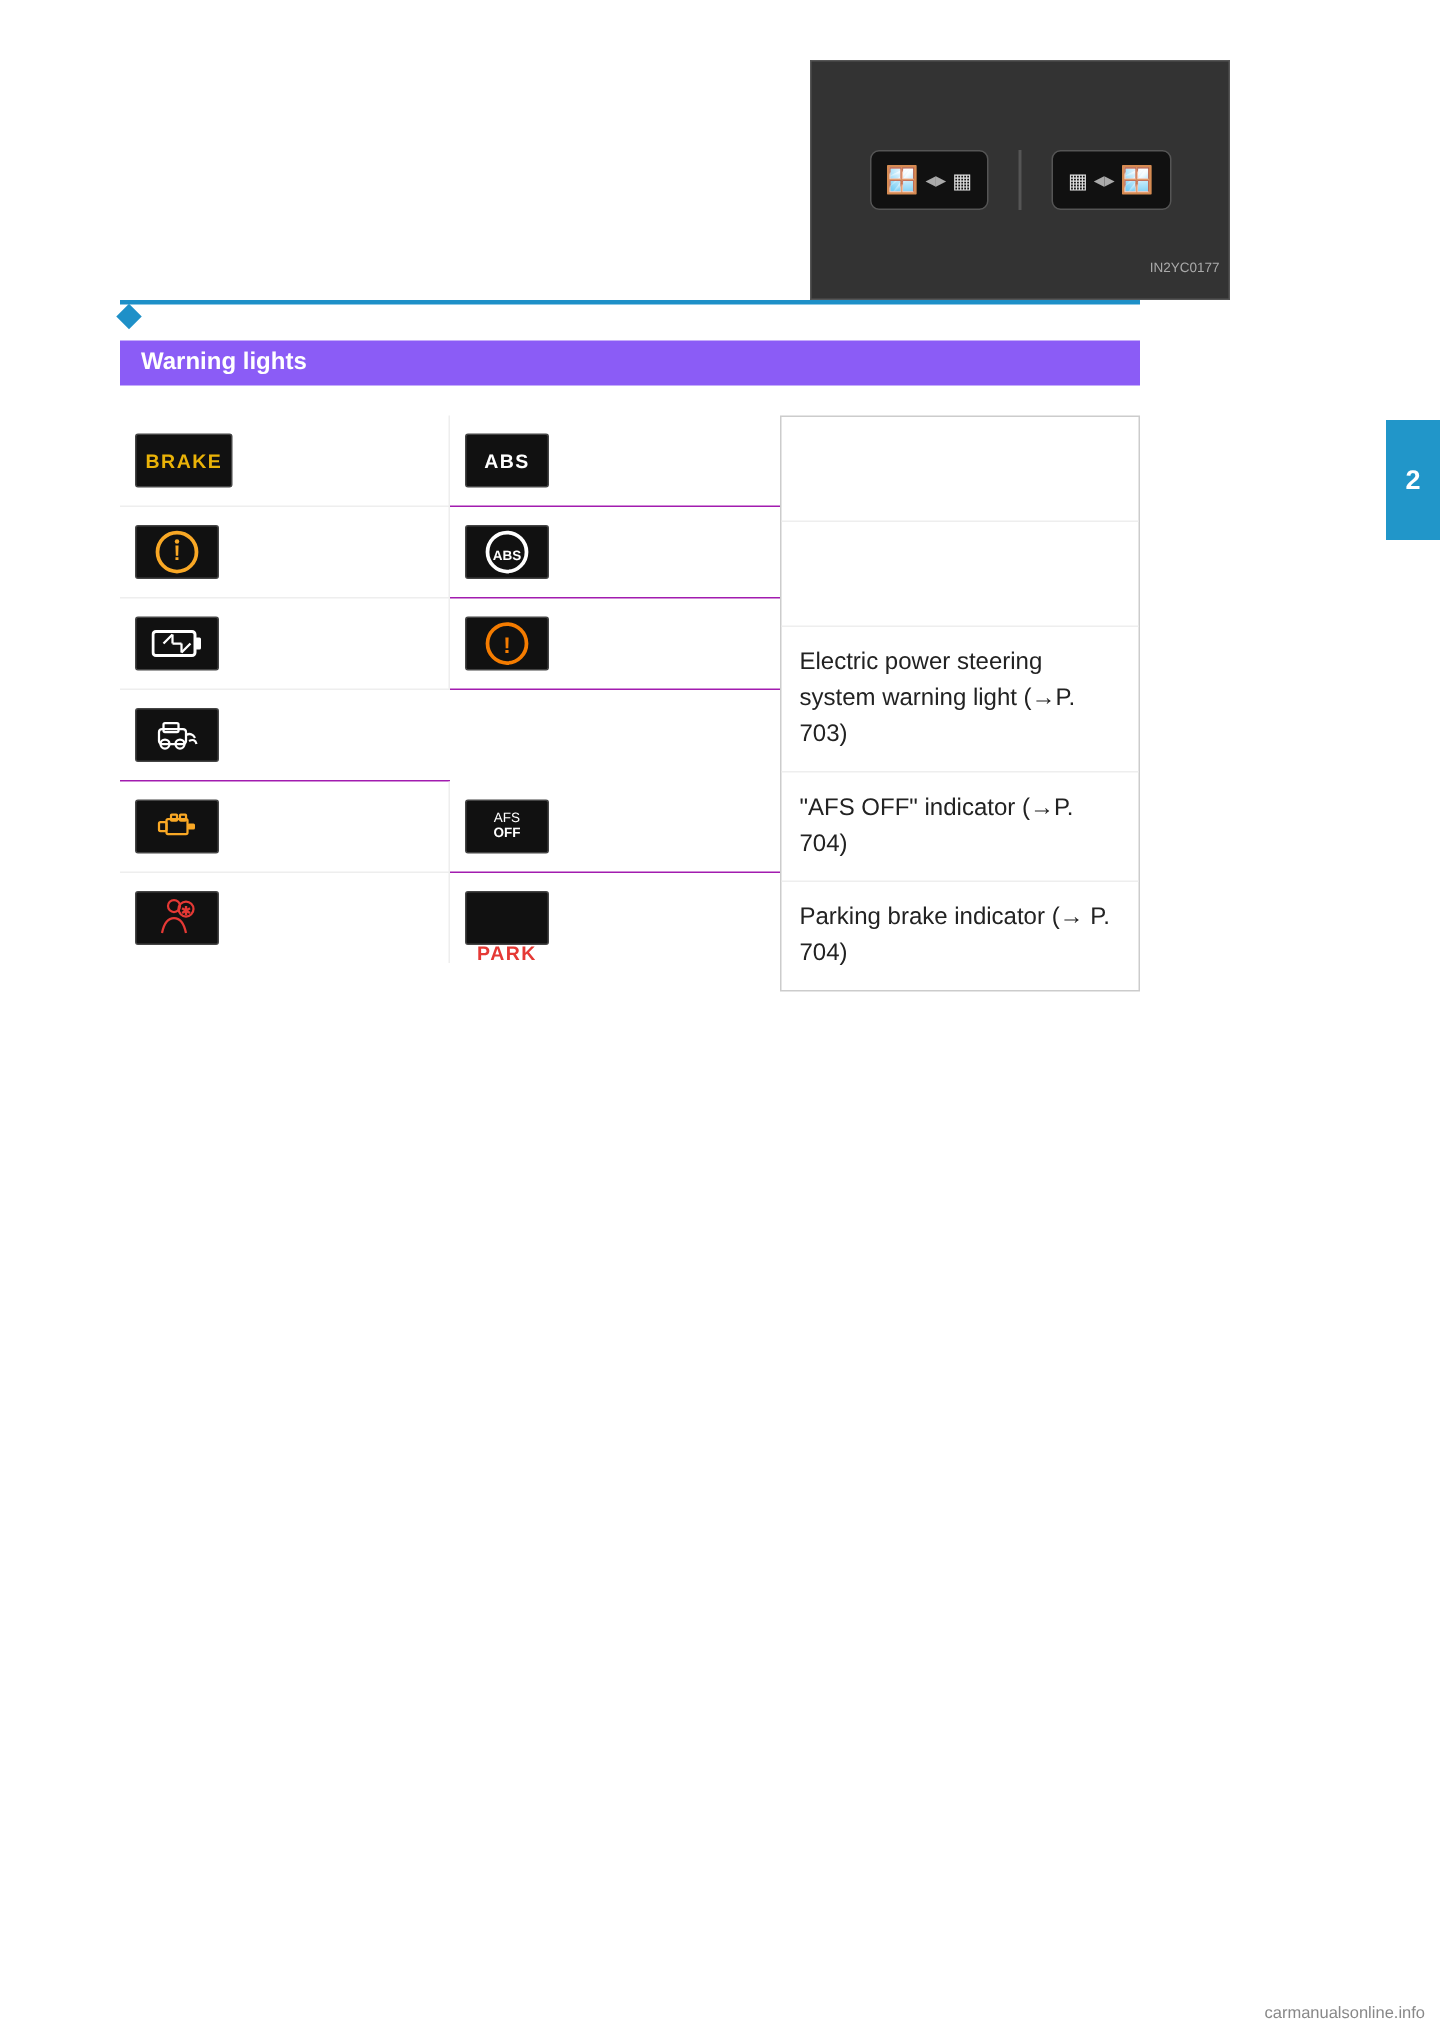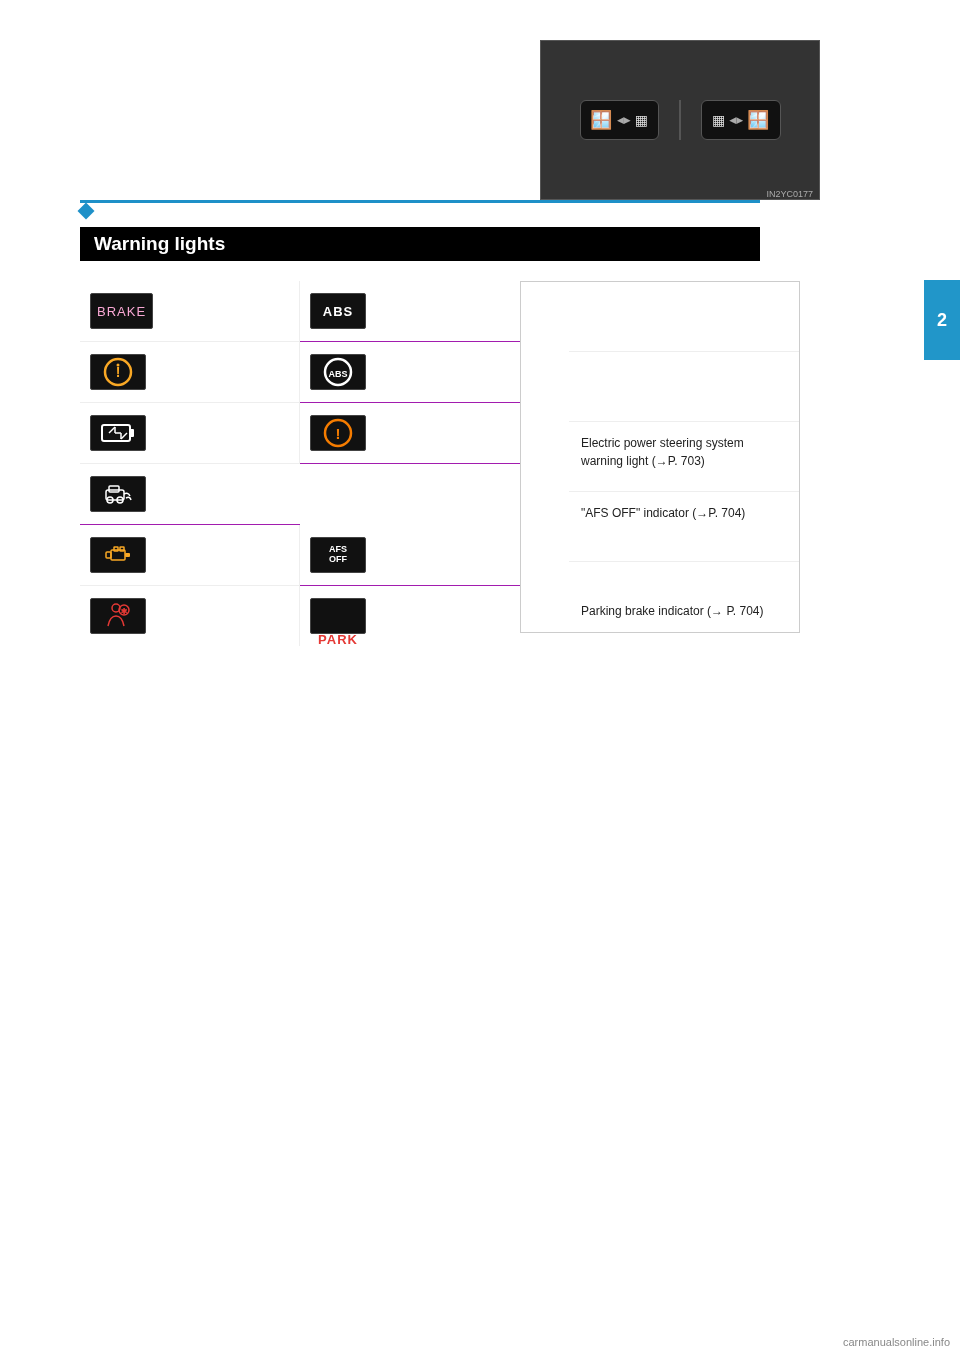--- a/index.html
+++ b/index.html
@@ -70,32 +70,32 @@
       display: flex;
       align-items: center;
       gap: 4px;
       color: #ddd;
       font-size: 11px;
       border: 1px solid #555;
     }
 
     .mirror-image-id {
       position: absolute;
-      bottom: 0;
+      bottom: 16px;
       right: 6px;
       color: #aaa;
       font-size: 9px;
     }
 
     
     .warning-lights-header {
-      background: #000000;
+      background: #8b5cf6;
       color: white;
       padding: 6px 14px;
-      font-size: 19px;
+      font-size: 16px;
       font-weight: bold;
       margin: 10px 0 20px 0;
       width: 680px;
     }
 
     .top-header-line {
       width: 680px;
       height: 3px;
       background: #1e90c8;
       margin-bottom: 2px;
@@ -147,26 +147,25 @@
       display: flex;
       gap: 0;
       align-items: flex-start;
     }
 
     .left-part {
       width: 440px;
     }
 
     .right-part {
-      width: 280px;
+      width: 240px;
       border: 1px solid #ccc;
-      font-size: 12px;
+      font-size: 16px;
       line-height: 1.5;
       color: #222;
-      padding-left: 48px;
     }
 
     .right-part-row {
       padding: 12px;
       border-bottom: 1px solid #eee;
       min-height: 70px;
       display: flex;
       align-items: flex-start;
     }
 
@@ -217,21 +216,21 @@
     <span>Warning lights</span>
   </div>
 
   <div class="full-layout">
 
     <div class="left-part">
 
       <div class="two-col-grid">
         <div class="cell-left">
           <div class="warning-badge-solid">
-            <span style="font-size:13px; font-weight:normal; color:#f9a8d4; letter-spacing:1px;">BRAKE</span>
+            <span style="font-size:13px; font-weight:bold; color:#eab308; letter-spacing:1px;">BRAKE</span>
           </div>
         </div>
         <div class="cell-right">
           <div class="warning-badge-solid">
             <span style="font-size:13px; font-weight:bold; color:#fff; letter-spacing:1px;">ABS</span>
           </div>
         </div>
       </div>
 
       <div class="two-col-grid">
@@ -303,21 +302,21 @@
               <rect x="8" y="5" width="14" height="10" rx="1" fill="none" stroke="#f9a825" stroke-width="1.5"></rect>
               <rect x="3" y="7" width="5" height="6" rx="1" fill="none" stroke="#f9a825" stroke-width="1.5"></rect>
               <rect x="22" y="8" width="5" height="4" rx="1" fill="#f9a825"></rect>
               <rect x="11" y="2" width="4" height="4" rx="0.5" fill="none" stroke="#f9a825" stroke-width="1.5"></rect>
               <rect x="17" y="2" width="4" height="4" rx="0.5" fill="none" stroke="#f9a825" stroke-width="1.5"></rect>
             </svg>
           </div>
         </div>
         <div class="cell-right">
           <div class="warning-badge-solid" style="flex-direction:column; padding: 3px 8px;">
-            <span style="font-size:9px; color:#fff; font-weight:bold; line-height:1.1;">AFS</span>
+            <span style="font-size:9px; color:#fff; font-weight:normal; line-height:1.1;">AFS</span>
             <span style="font-size:9px; color:#fff; font-weight:bold; line-height:1.1;">OFF</span>
           </div>
         </div>
       </div>
 
       <div class="two-col-grid">
         <div class="cell-left" style="border-bottom:none;">
           <div class="warning-badge-solid">
             <svg width="32" height="32" viewBox="0 0 32 32">
 

